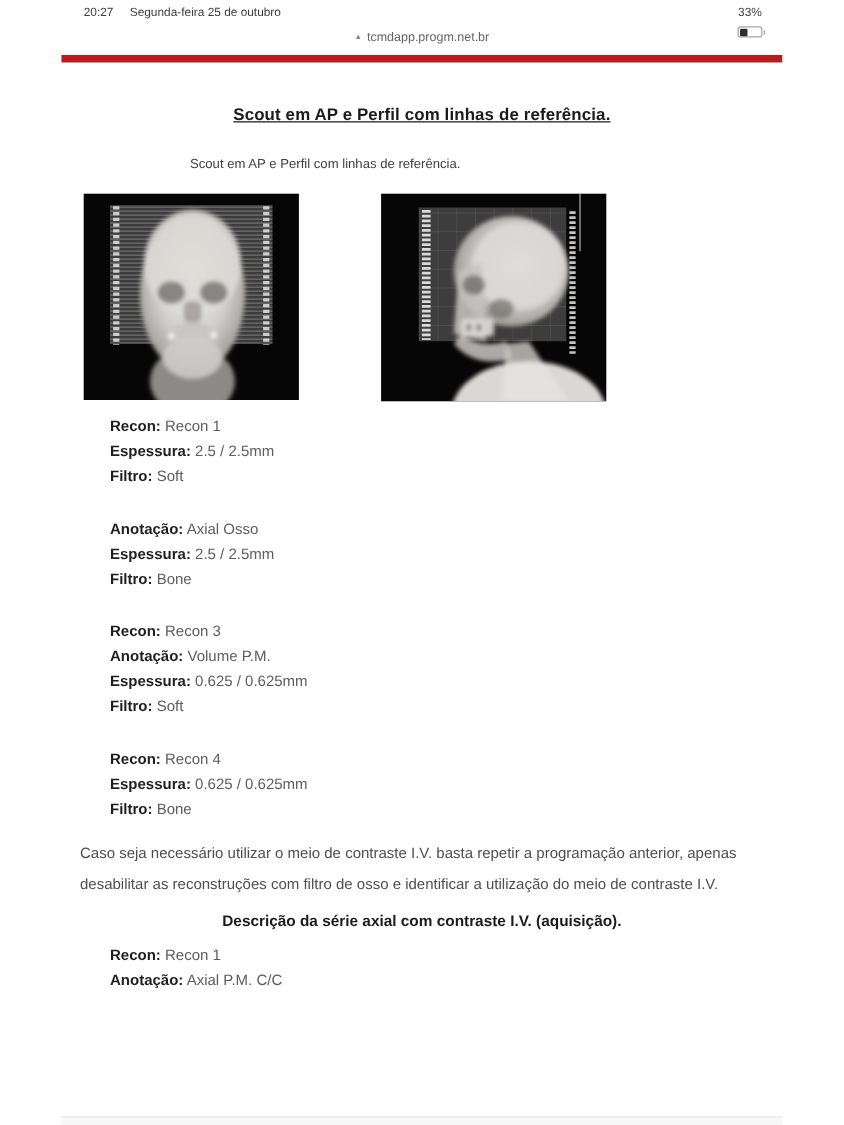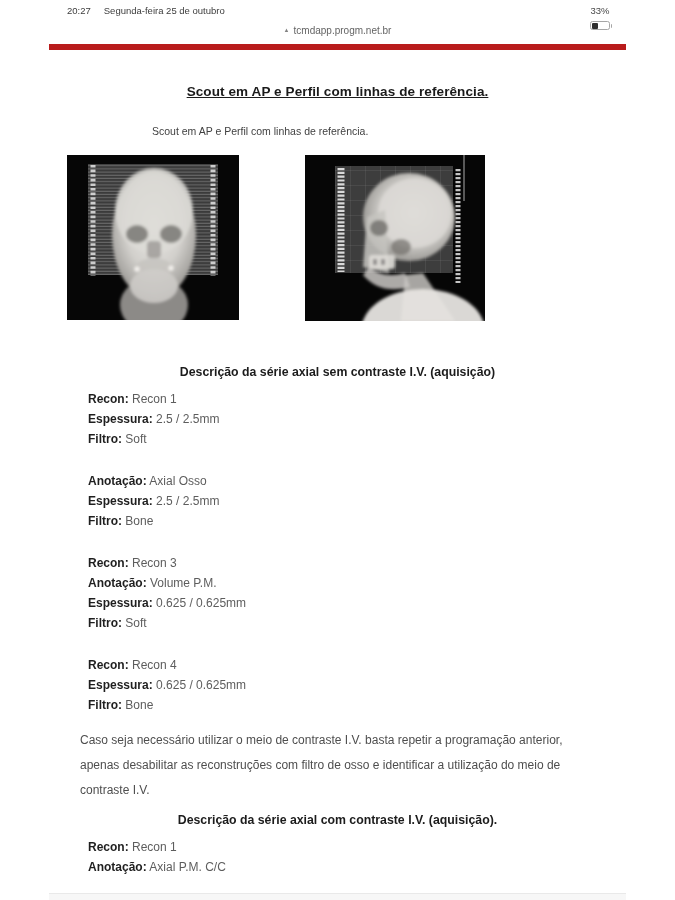--- a/index.html
+++ b/index.html
@@ -36,21 +36,21 @@
   .heading-1{margin-top:44px;}
   .heading-2{margin-top:10px;}
 
   .recon-list{margin-top:0;}
   .recon-block{margin-top:10px;}
   .recon-block + .recon-block{margin-top:22px;}
   .recon-row{font-size:12px;line-height:20px;white-space:pre-wrap;padding-left:24px;}
   .recon-row b{color:#1f1f1f;font-weight:bold;}
   .recon-row span{color:#5d5d5d;}
 
-  .note{font-size:12px;line-height:25px;color:#4e4e4e;margin:13px 16px 0;max-width:645px;}
+  .note{font-size:12px;line-height:25px;color:#4e4e4e;margin:13px 0 0;max-width:645px;}
 
   .bottom-strip{position:absolute;left:0;right:0;bottom:0;height:6px;background:#f7f7f7;border-top:1px solid #e9e9e9;}
 </style>
 </head>
 <body>
 
 <div class="screen">
 
   <header class="status-bar">
     <div class="status-left">
@@ -153,21 +153,20 @@
             <rect x="64" y="100" width="26" height="14" rx="3" fill="#e0ded9" opacity="0.9"></rect>
             <rect x="68" y="104" width="4" height="6" fill="#555555" opacity="0.6"></rect>
             <rect x="76" y="104" width="4" height="6" fill="#555555" opacity="0.6"></rect>
             <path d="M58 120 Q75 140 105 132 L100 118 Q78 124 64 112 Z" fill="#c9c7c3" opacity="0.85"></path>
           </g>
         </svg>
       </figure>
 
     </div>
 
-    <h2 class="section-heading heading-1">Descrição da série axial sem contraste I.V. (aquisição)</h2>
 
     <div class="recon-list">
         <div class="recon-block">
           <div class="recon-row"><b>Recon:</b><span> Recon 1</span></div>
           <div class="recon-row"><b>Espessura:</b><span> 2.5 / 2.5mm</span></div>
           <div class="recon-row"><b>Filtro:</b><span> Soft</span></div>
         </div>
         <div class="recon-block">
           <div class="recon-row"><b>Anotação:</b><span> Axial Osso</span></div>
           <div class="recon-row"><b>Espessura:</b><span> 2.5 / 2.5mm</span></div>

